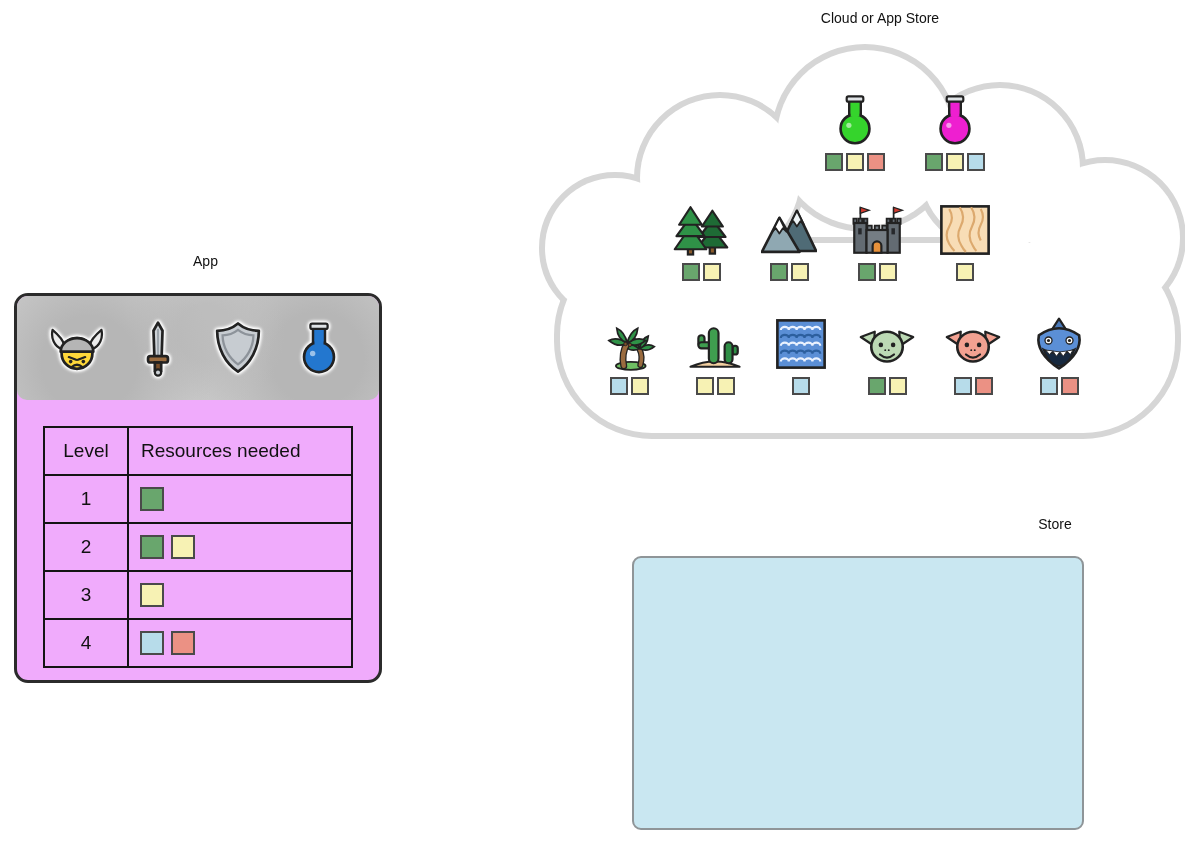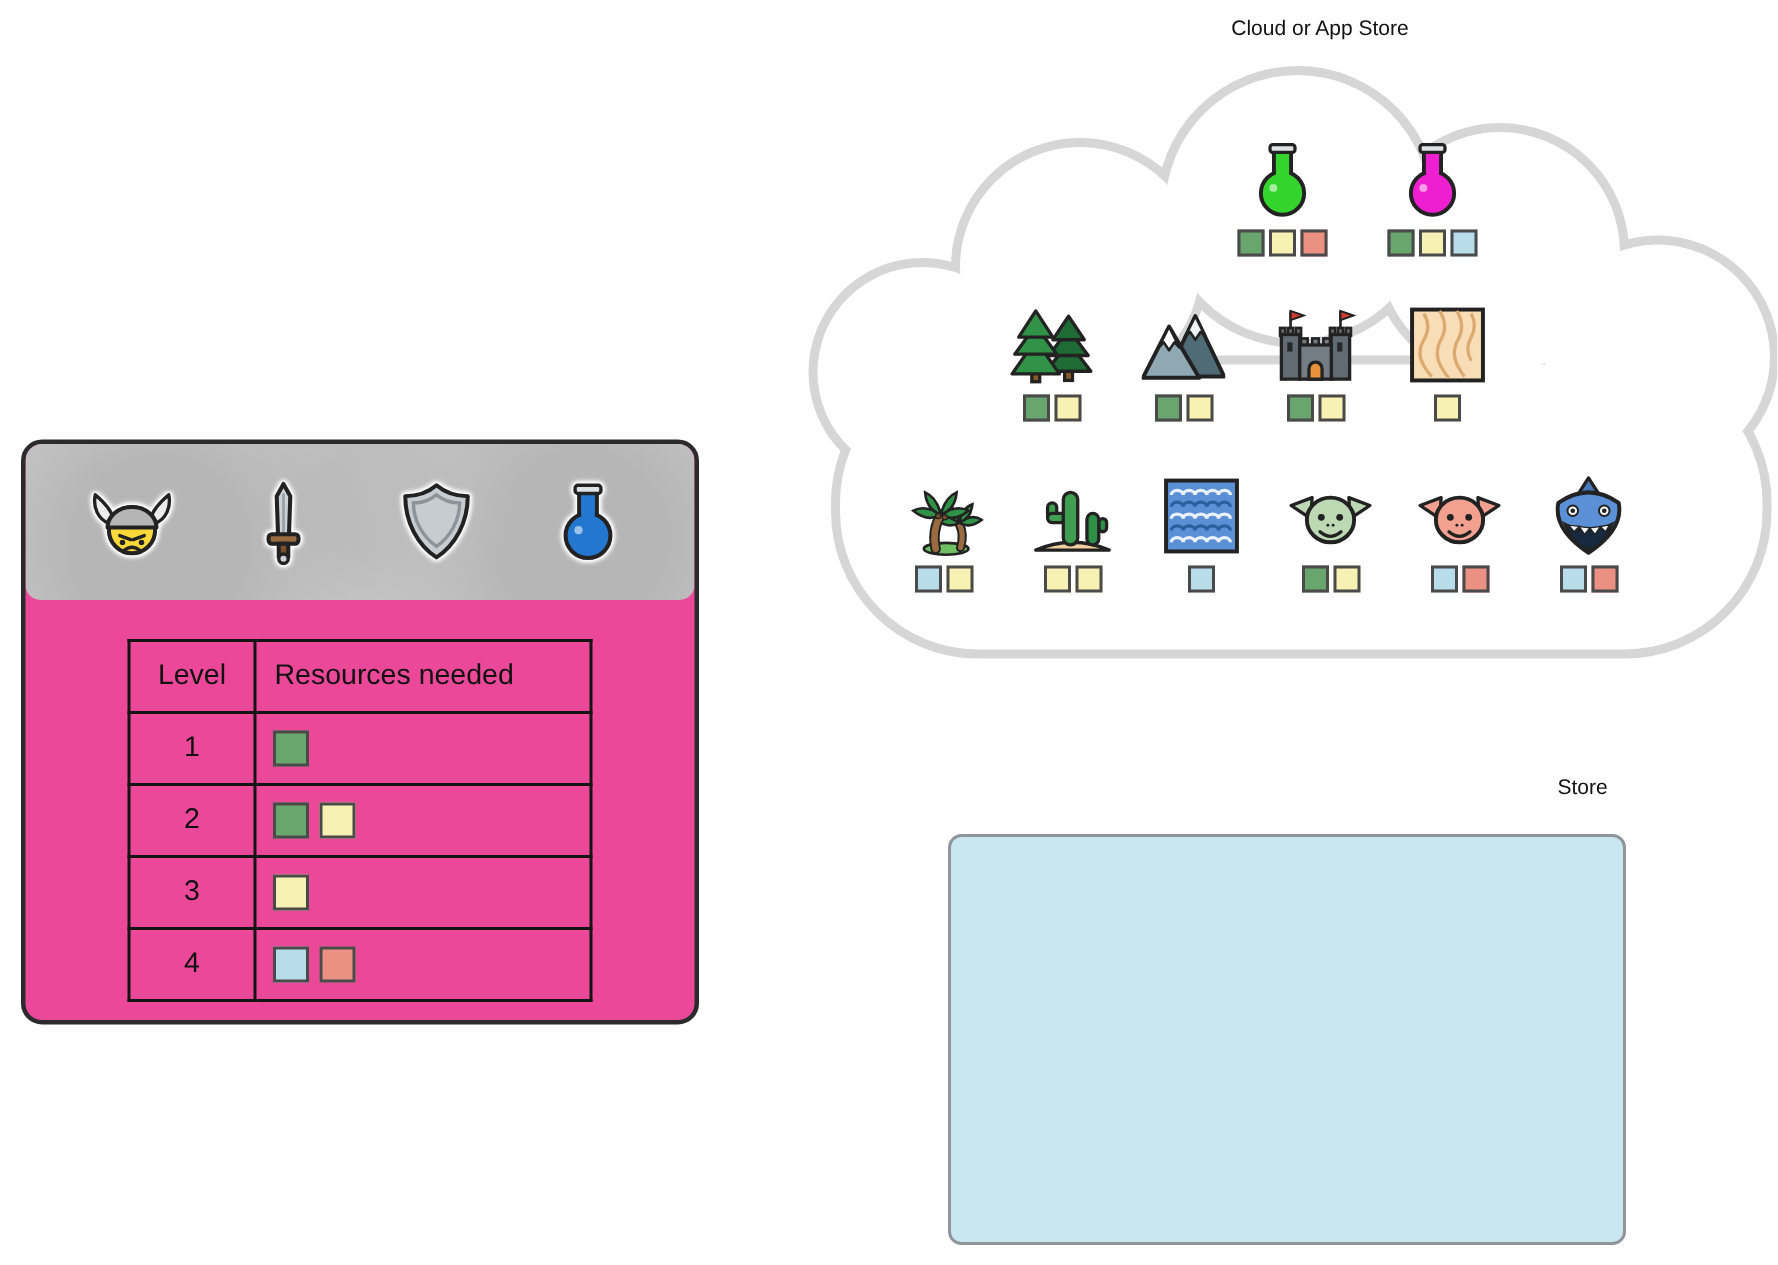--- a/index.html
+++ b/index.html
@@ -40,23 +40,23 @@
   
   .squares-row { display:flex; gap:3px; align-items:center; }
   .squares-row--table { gap:7px; padding-left:10px; }
   .res-square { display:inline-block; box-sizing:content-box; }
   .res-square--sm { width:14px; height:14px; border:2px solid #4a4a4a; }
   .res-square--lg { width:20px; height:20px; border:2px solid #4a4a4a; }
 
   
   #app-panel {
     position:absolute; left:14px; top:293px;
-    width:452px; height:390px;
+    width:368px; height:390px;
     box-sizing:border-box;
-    background:#ec4899;
+    background:#f0abfc;
     border:3px solid #2b2b2b;
     border-radius:14px;
     overflow:hidden;
     z-index:2;
   }
   #app-header {
     height:104px;
     display:flex; align-items:center; justify-content:space-around;
     padding:0 20px;
     border-radius:0 0 10px 10px;
@@ -401,20 +401,21 @@
             <use href="#sym-shark"></use>
           </svg>
         </span>
         <div class="squares-row">
           <span class="res-square res-square--sm" style="background: rgb(183, 220, 234);"></span>
           <span class="res-square res-square--sm" style="background: rgb(235, 145, 132);"></span>
         </div>
       </div>
     </div>
 
+  <div class="diagram-label" id="app-label">App</div>
   <div id="app-panel">
     <div id="app-header">
         <span class="app-icon">
           <svg class="icon-svg" viewBox="0 0 64 64" aria-hidden="true">
             <use href="#sym-viking-helmet"></use>
           </svg>
         </span>
         <span class="app-icon">
           <svg class="icon-svg" viewBox="0 0 64 64" aria-hidden="true">
             <use href="#sym-sword"></use>

